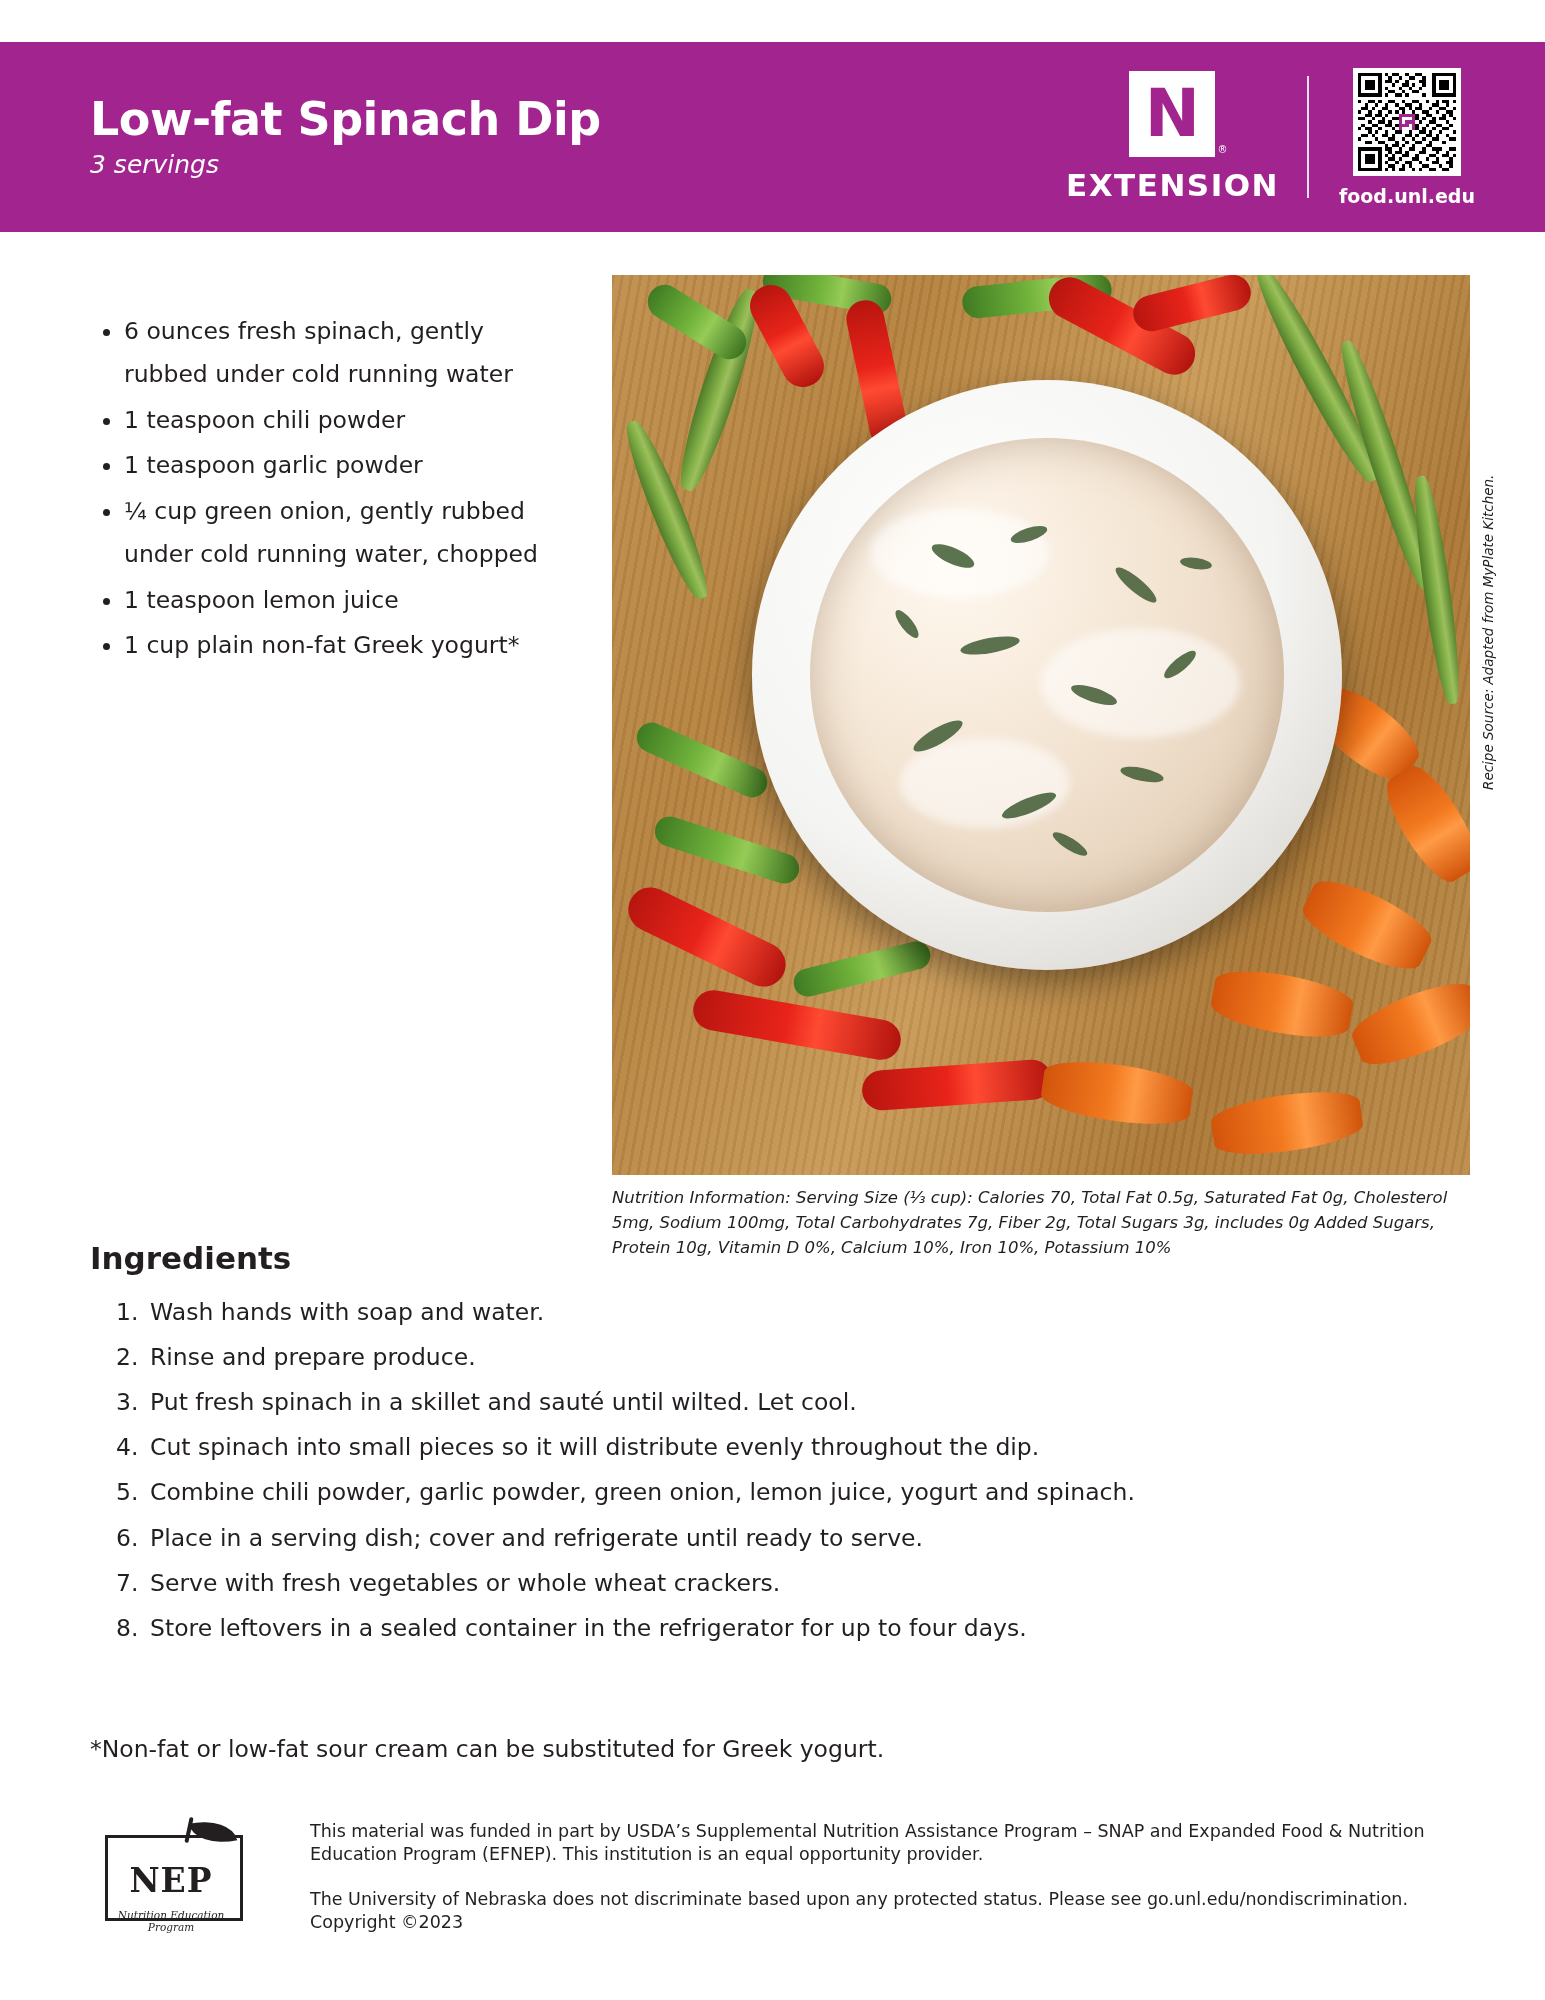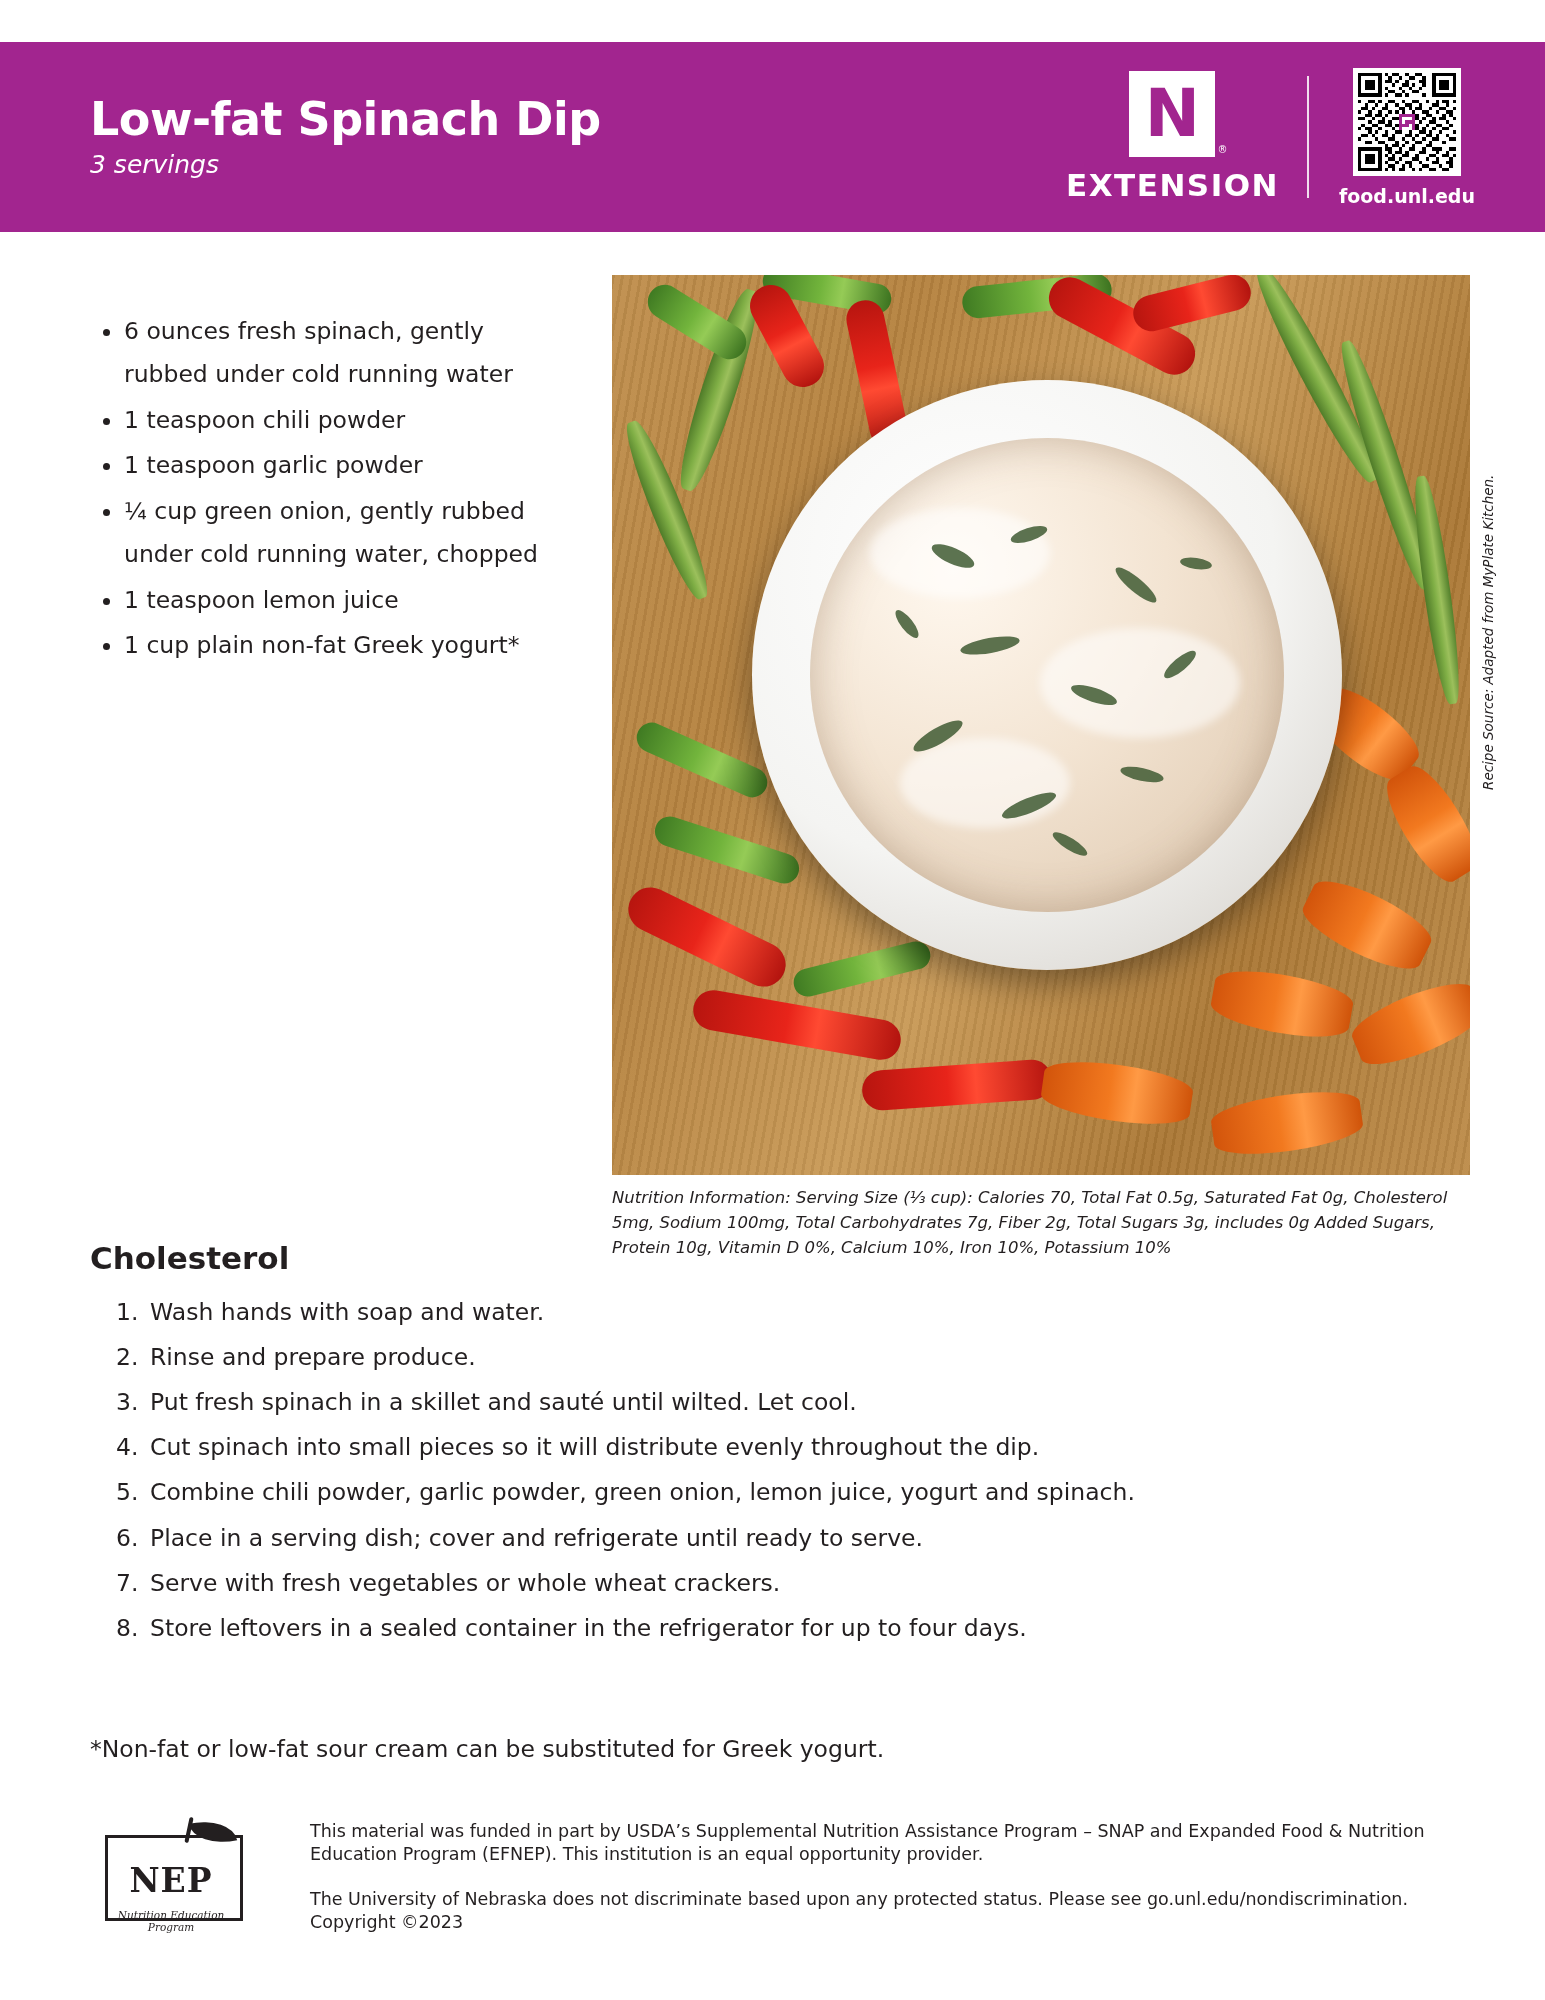--- a/index.html
+++ b/index.html
@@ -643,21 +643,21 @@
           <div class="fleck" style="left:370px; top:120px; width:32px; height:11px; transform:rotate(8deg);"></div>
         </div>
       </div>
     </div>
   </div>
 
   <div class="credit">Recipe Source: Adapted from MyPlate Kitchen.</div>
 
   <div class="nutrition">Nutrition Information: Serving Size (⅓ cup): Calories 70, Total Fat 0.5g, Saturated Fat 0g, Cholesterol 5mg, Sodium 100mg, Total Carbohydrates 7g, Fiber 2g, Total Sugars 3g, includes 0g Added Sugars, Protein 10g, Vitamin D 0%, Calcium 10%, Iron 10%, Potassium 10%</div>
 
-  <div class="instructions-title">Cholesterol</div>
+  <div class="instructions-title">Ingredients</div>
   <ol class="steps">
     <li>Wash hands with soap and water.</li>
     <li>Rinse and prepare produce.</li>
     <li>Put fresh spinach in a skillet and sauté until wilted. Let cool.</li>
     <li>Cut spinach into small pieces so it will distribute evenly throughout the dip.</li>
     <li>Combine chili powder, garlic powder, green onion, lemon juice, yogurt and spinach.</li>
     <li>Place in a serving dish; cover and refrigerate until ready to serve.</li>
     <li>Serve with fresh vegetables or whole wheat crackers.</li>
     <li>Store leftovers in a sealed container in the refrigerator for up to four days.</li>
   </ol>

